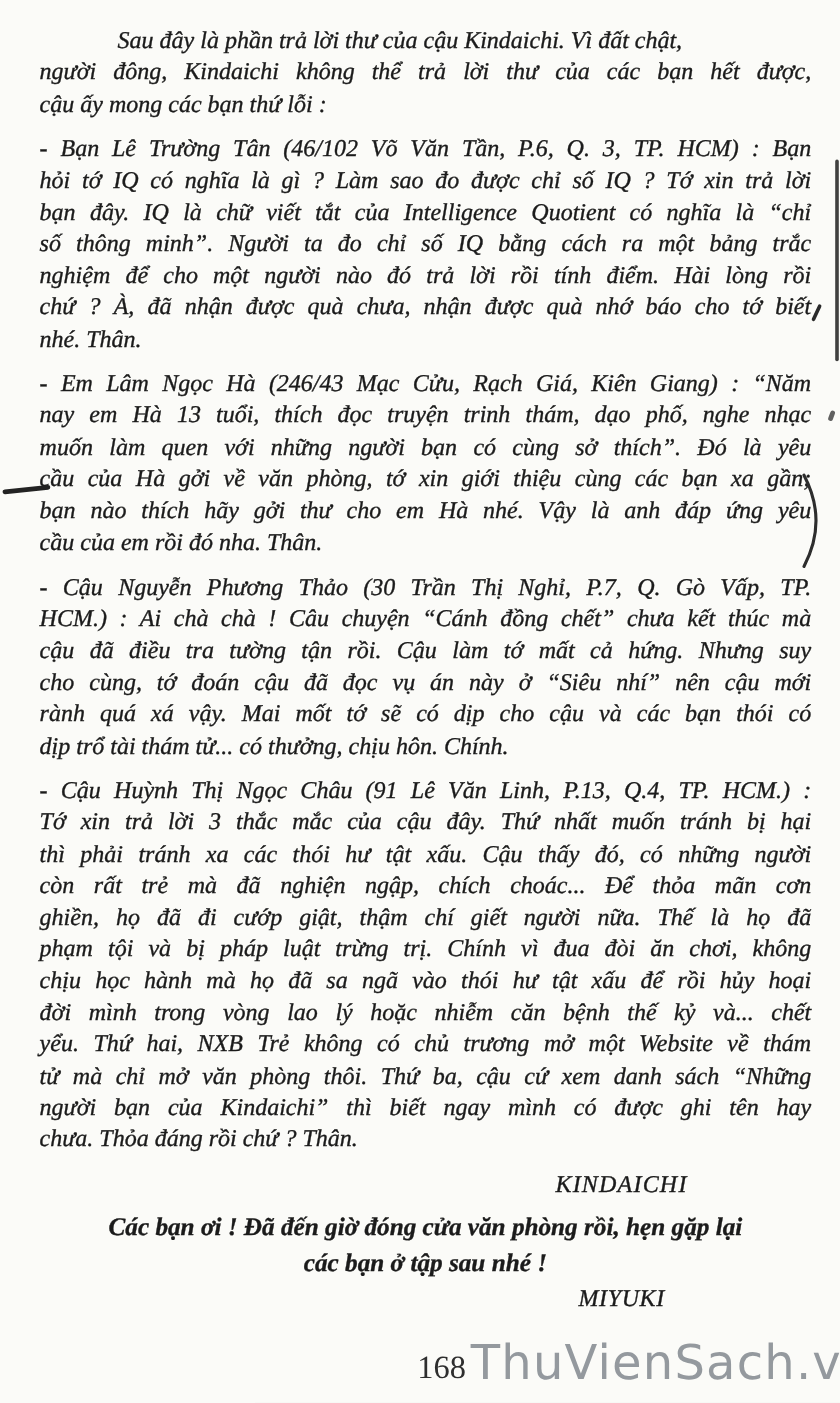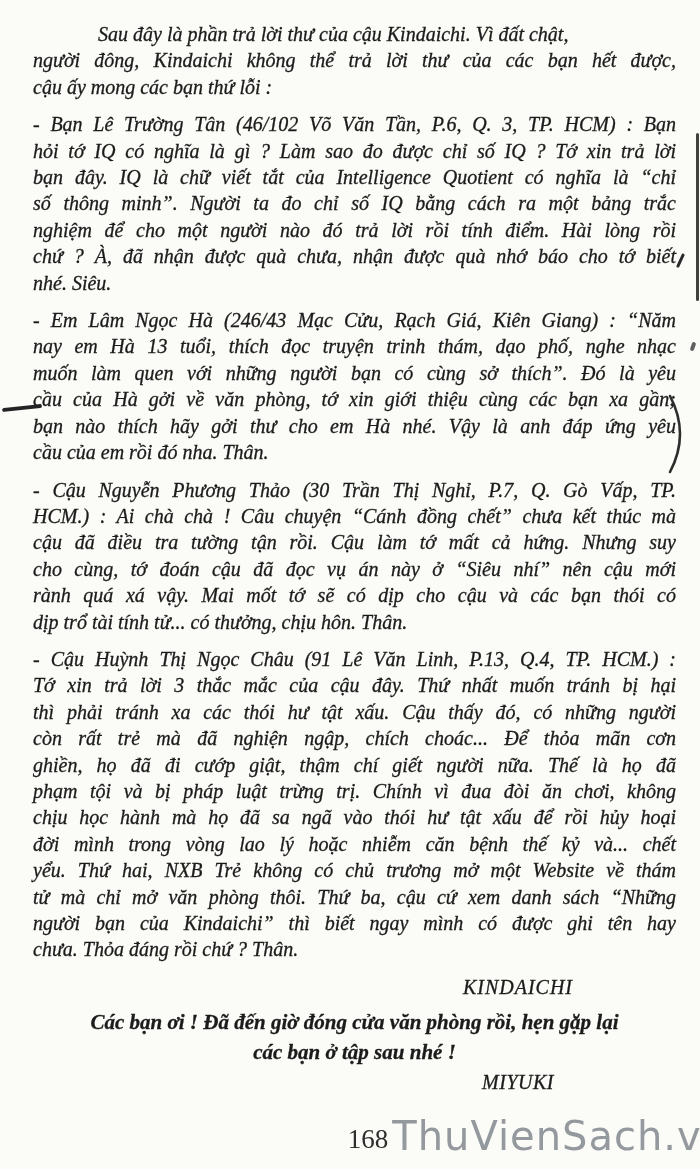--- a/index.html
+++ b/index.html
@@ -129,37 +129,37 @@
           <div class="line">người đông, Kindaichi không thể trả lời thư của các bạn hết được,</div>
           <div class="line last">cậu ấy mong các bạn thứ lỗi :</div>
         </div>
         <div class="para">
           <div class="line">- Bạn Lê Trường Tân (46/102 Võ Văn Tần, P.6, Q. 3, TP. HCM) : Bạn</div>
           <div class="line">hỏi tớ IQ có nghĩa là gì ? Làm sao đo được chỉ số IQ ? Tớ xin trả lời</div>
           <div class="line">bạn đây. IQ là chữ viết tắt của Intelligence Quotient có nghĩa là “chỉ</div>
           <div class="line">số thông minh”. Người ta đo chỉ số IQ bằng cách ra một bảng trắc</div>
           <div class="line">nghiệm để cho một người nào đó trả lời rồi tính điểm. Hài lòng rồi</div>
           <div class="line">chứ ? À, đã nhận được quà chưa, nhận được quà nhớ báo cho tớ biết</div>
-          <div class="line last">nhé. Siêu.</div>
+          <div class="line last">nhé. Thân.</div>
         </div>
         <div class="para">
           <div class="line">- Em Lâm Ngọc Hà (246/43 Mạc Cửu, Rạch Giá, Kiên Giang) : “Năm</div>
           <div class="line">nay em Hà 13 tuổi, thích đọc truyện trinh thám, dạo phố, nghe nhạc</div>
           <div class="line">muốn làm quen với những người bạn có cùng sở thích”. Đó là yêu</div>
           <div class="line">cầu của Hà gởi về văn phòng, tớ xin giới thiệu cùng các bạn xa gần;</div>
           <div class="line">bạn nào thích hãy gởi thư cho em Hà nhé. Vậy là anh đáp ứng yêu</div>
           <div class="line last">cầu của em rồi đó nha. Thân.</div>
         </div>
         <div class="para">
           <div class="line">- Cậu Nguyễn Phương Thảo (30 Trần Thị Nghỉ, P.7, Q. Gò Vấp, TP.</div>
           <div class="line">HCM.) : Ai chà chà ! Câu chuyện “Cánh đồng chết” chưa kết thúc mà</div>
           <div class="line">cậu đã điều tra tường tận rồi. Cậu làm tớ mất cả hứng. Nhưng suy</div>
           <div class="line">cho cùng, tớ đoán cậu đã đọc vụ án này ở “Siêu nhí” nên cậu mới</div>
           <div class="line">rành quá xá vậy. Mai mốt tớ sẽ có dịp cho cậu và các bạn thói có</div>
-          <div class="line last">dịp trổ tài tính tử... có thưởng, chịu hôn. Thân.</div>
+          <div class="line last">dịp trổ tài thám tử... có thưởng, chịu hôn. Chính.</div>
         </div>
         <div class="para">
           <div class="line">- Cậu Huỳnh Thị Ngọc Châu (91 Lê Văn Linh, P.13, Q.4, TP. HCM.) :</div>
           <div class="line">Tớ xin trả lời 3 thắc mắc của cậu đây. Thứ nhất muốn tránh bị hại</div>
           <div class="line">thì phải tránh xa các thói hư tật xấu. Cậu thấy đó, có những người</div>
           <div class="line">còn rất trẻ mà đã nghiện ngập, chích choác... Để thỏa mãn cơn</div>
           <div class="line">ghiền, họ đã đi cướp giật, thậm chí giết người nữa. Thế là họ đã</div>
           <div class="line">phạm tội và bị pháp luật trừng trị. Chính vì đua đòi ăn chơi, không</div>
           <div class="line">chịu học hành mà họ đã sa ngã vào thói hư tật xấu để rồi hủy hoại</div>
           <div class="line">đời mình trong vòng lao lý hoặc nhiễm căn bệnh thế kỷ và... chết</div>

